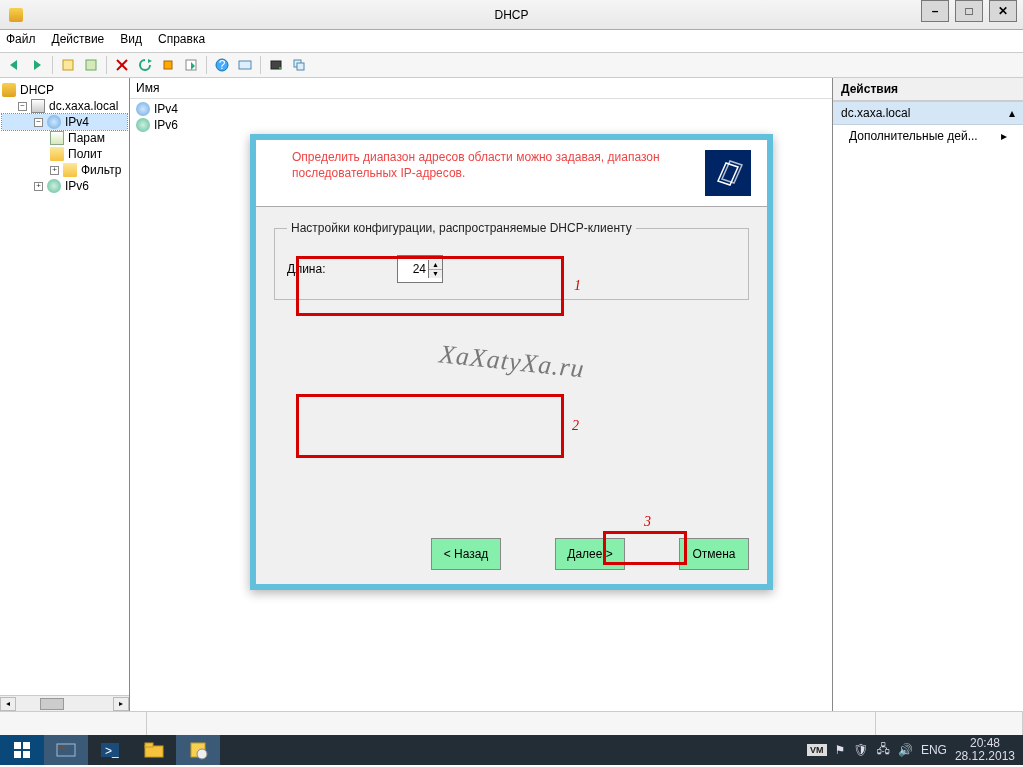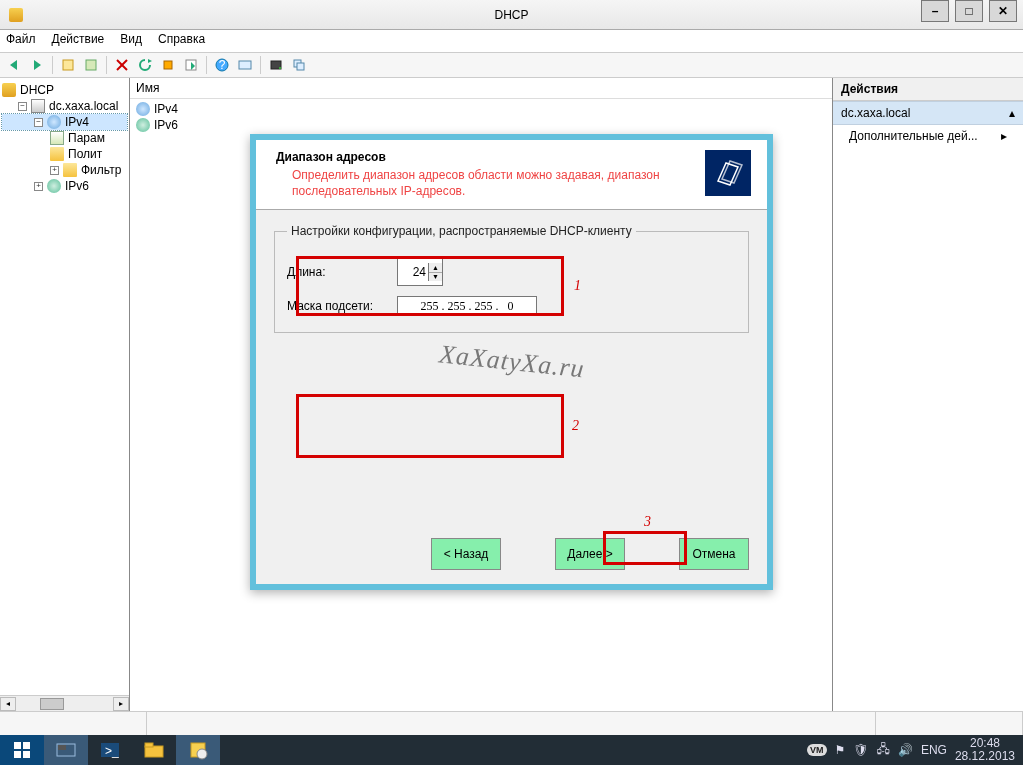--- a/index.html
+++ b/index.html
@@ -264,21 +264,20 @@
 
 <div class="status-sep">
   <div></div>
     <div style="flex:5"></div>
     <div></div>
 </div>
 
 <div class="wizard">
   <div class="wizard-head">
     <div class="txt">
-      <div class="t">Диапазон адресов</div>
       <div class="d">Определить диапазон адресов области можно задавая, диапазон последовательных IP-адресов.</div>
     </div>
     <div class="logo">
       <svg width="32" height="32">
           <g fill="none" stroke="#fff" stroke-width="1.5">
             <path d="M6 24 L14 6 L26 10 L18 28 Z"></path>
             <path d="M10 22 L18 4 L30 8 L22 26 Z" opacity="0.7"></path>
           </g>
         </svg>
     </div>
@@ -290,24 +289,20 @@
       <div class="field-row">
         <label>Длина:</label>
         <div class="spin">
           <input value="24" style="">
           <div class="arrows">
             <div>▲</div>
             <div>▼</div>
           </div>
         </div>
       </div>
-      <div class="field-row">
-        <label>Маска подсети:</label>
-        <input class="ip-input" value="255 . 255 . 255 .   0" style="">
-      </div>
     </fieldset>
   </div>
 
   <div class="wizard-buttons">
     <div class="wbtn">&lt; Назад</div>
     <div class="wbtn">Далее &gt;</div>
     <div class="wbtn">Отмена</div>
   </div>
 
   <div class="hl" style="left:40px; top:116px; width:268px; height:60px;"></div>
@@ -352,21 +347,21 @@
       </svg>
   </div>
   <div class="taskbtn active">
     <svg width="22" height="20">
         <rect x="4" y="3" width="14" height="14" fill="#f7d050" stroke="#c89a20"></rect>
         <circle cx="15" cy="14" r="5" fill="#eee" stroke="#888"></circle>
       </svg>
   </div>
 
   <div class="tray">
-    <span style="background:#ddd;color:#222;padding:1px 3px;border-radius:6px;font-size:9px;font-weight:bold;">VM</span>
+    <span style="background:#ddd;color:#222;padding:1px 3px;border-radius:0;font-size:9px;font-weight:bold;">VM</span>
     <span>⚑</span>
     <span>🛡</span>
     <span>🖧</span>
     <span>🔊</span>
     <span>ENG</span>
     <div class="clock">
       <div>20:48</div>
       <div>28.12.2013</div>
     </div>
   </div>

